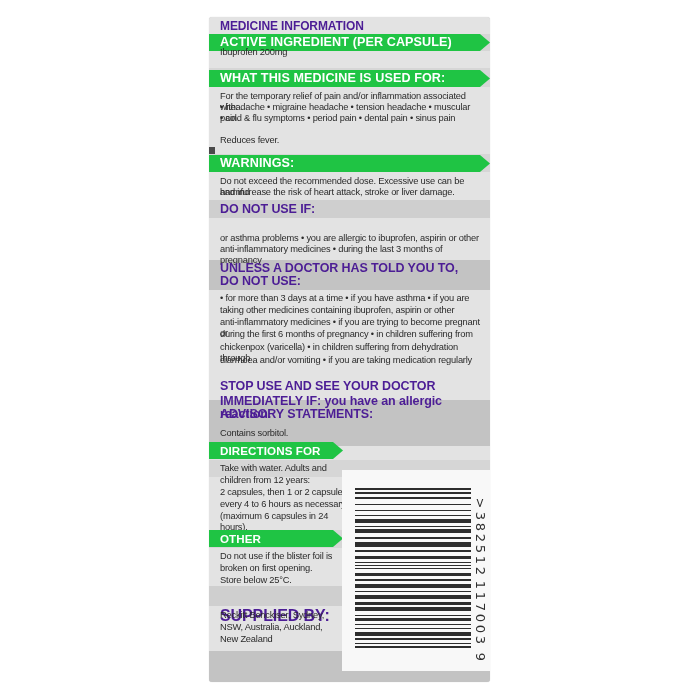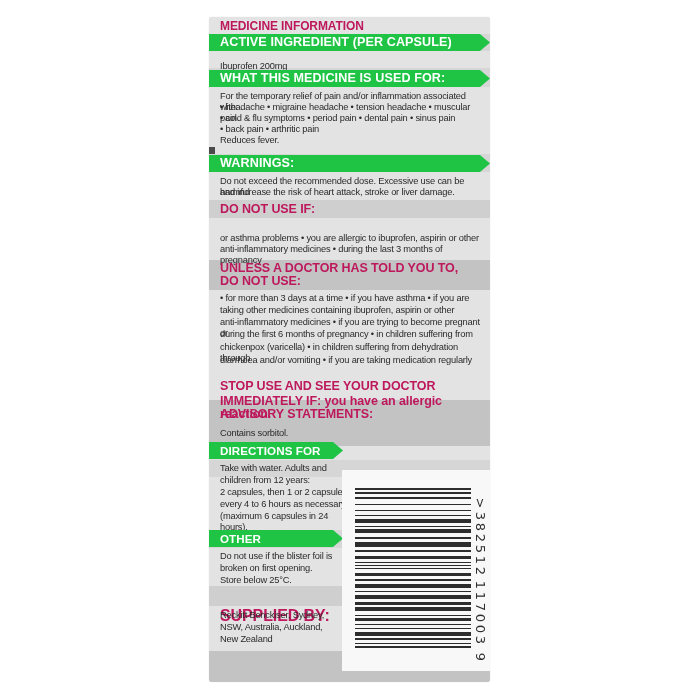--- a/index.html
+++ b/index.html
@@ -12,21 +12,21 @@
     position: absolute; left: 209px; top: 17px; width: 281px; height: 665px;
     background: #d6d6d6; border-radius: 3px; overflow: hidden;
     box-shadow: 0 0 1px rgba(0,0,0,0.2);
   }
   .band { position: absolute; left: 0; right: 0; }
   .band.light { background: #e3e3e3; }
   .band.mid { background: #cfcfcf; }
   .band.dark { background: #c3c3c3; }
 
   .txt { position: absolute; left: 11px; right: 8px; color: #2a2a2a; font-size: 9.3px; line-height: 11.2px; letter-spacing: -0.2px; }
-  .h-black { position: absolute; left: 11px; color: #be185d; font-weight: bold; font-size: 12.5px; line-height: 13px; letter-spacing: -0.1px; }
+  .h-black { position: absolute; left: 11px; color: #4c1d95; font-weight: bold; font-size: 12.5px; line-height: 13px; letter-spacing: -0.1px; }
   .green {
     position: absolute; left: 0; height: 17px; background: #1fc444;
     color: #ffffff; font-weight: bold; font-size: 12.6px; line-height: 17px;
     padding-left: 11px; box-sizing: border-box; letter-spacing: 0.1px;
     clip-path: polygon(0 0, calc(100% - 10px) 0, 100% 50%, calc(100% - 10px) 100%, 0 100%);
   }
   .marker { position: absolute; left: 0; width: 6px; height: 7px; background: #4a4a4a; }
 
   .barcode-box {
     position: absolute; left: 133px; top: 453px; width: 148px; height: 201px;
@@ -60,27 +60,26 @@
   <div class="band light" style="top:429px;height:14px"></div>
   <div class="band light" style="top:460px;height:53px"></div>
   <div class="band light" style="top:531px;height:38px"></div>
   <div class="band mid" style="top:569px;height:20px"></div>
   <div class="band light" style="top:589px;height:45px"></div>
   <div class="band dark" style="top:634px;height:31px"></div>
 
   <div class="h-black" style="top:3px;font-size:12px">MEDICINE INFORMATION</div>
 
   <div class="green" style="top:17px;width:281px">ACTIVE INGREDIENT (PER CAPSULE)</div>
-  <div class="txt" style="top:44px">Ibuprofen 200mg</div>
+  <div class="txt" style="top:30px">Ibuprofen 200mg</div>
 
   <div class="green" style="top:53px;width:281px">WHAT THIS MEDICINE IS USED FOR:</div>
   <div class="txt" style="top:74px">For the temporary relief of pain and/or inflammation associated with:</div>
   <div class="txt" style="top:85px">• headache • migraine headache • tension headache • muscular pain</div>
   <div class="txt" style="top:96px">• cold &amp; flu symptoms • period pain • dental pain • sinus pain</div>
-  <div class="txt" style="top:107px">• back pain • arthritic pain</div>
   <div class="txt" style="top:118px">Reduces fever.</div>
   <div class="marker" style="top:130px"></div>
 
   <div class="green" style="top:138px;width:281px">WARNINGS:</div>
   <div class="txt" style="top:159px">Do not exceed the recommended dose. Excessive use can be harmful</div>
   <div class="txt" style="top:170px">and increase the risk of heart attack, stroke or liver damage.</div>
 
   <div class="h-black" style="top:186px">DO NOT USE IF:</div>
   <div class="txt" style="top:216px">or asthma problems • you are allergic to ibuprofen, aspirin or other</div>
   <div class="txt" style="top:227px">anti-inflammatory medicines • during the last 3 months of pregnancy</div>

